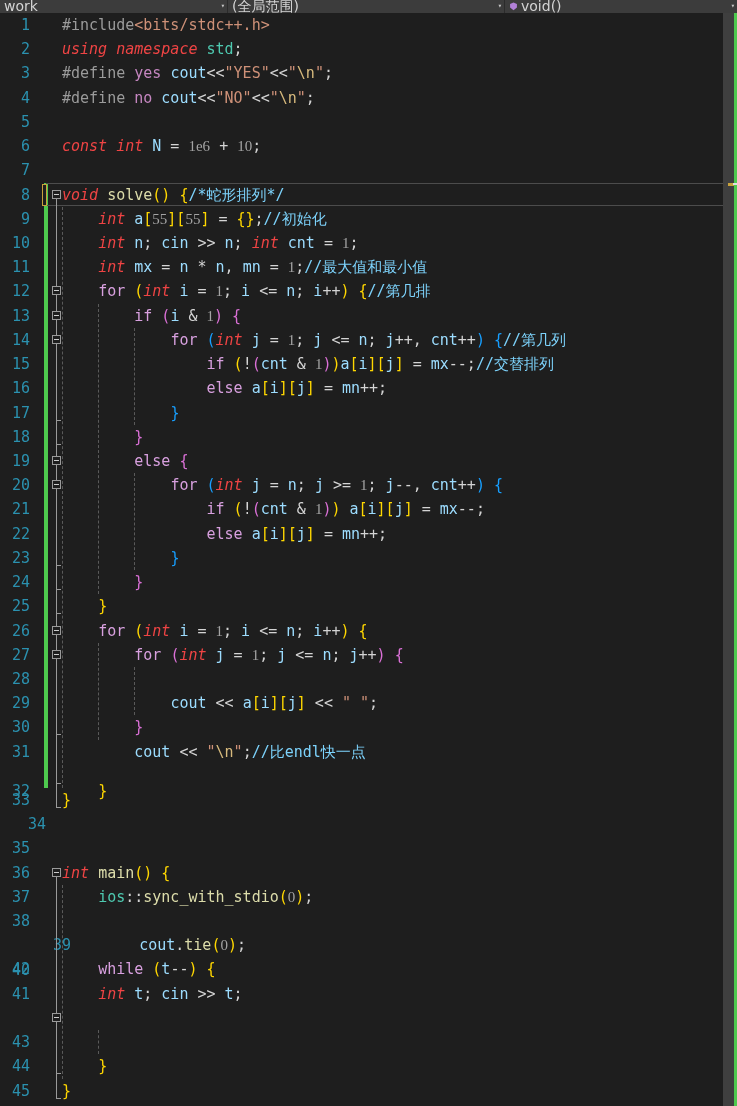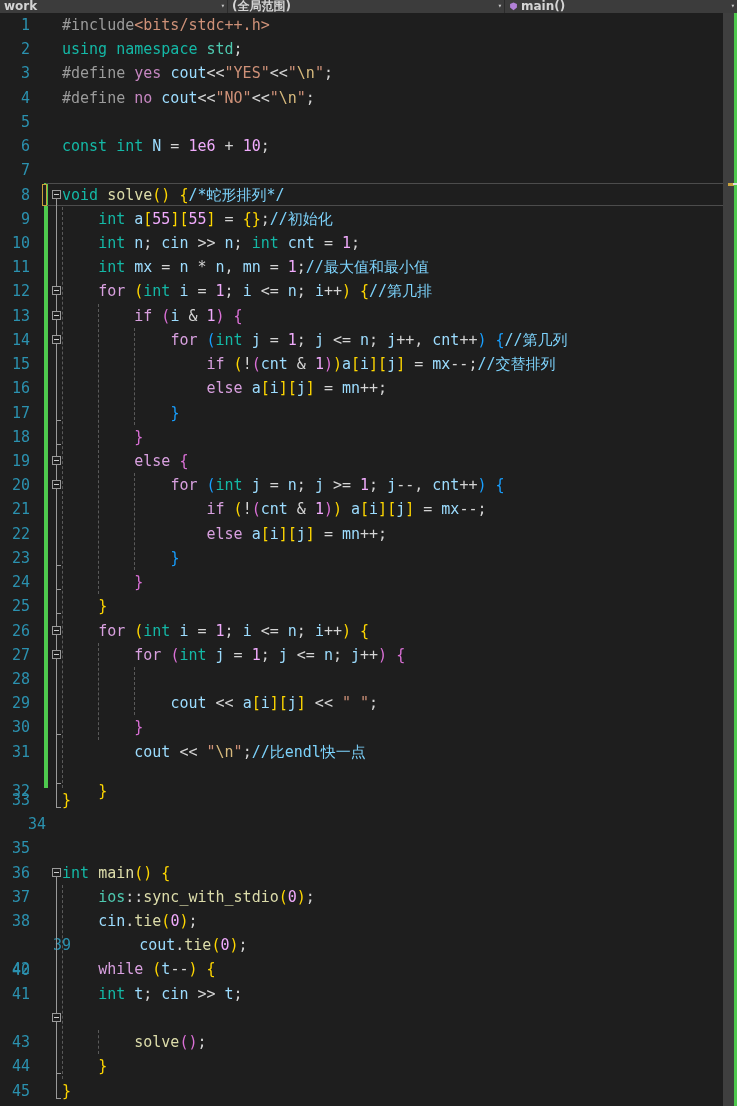--- a/index.html
+++ b/index.html
@@ -31,27 +31,26 @@
     box-sizing: border-box;
     padding: 0 2px 0 4px;
     overflow: hidden;
     position: relative;
   }
   #combo-project { width: 228px; }
   #combo-scope   { width: 277px; }
   #combo-symbol  { width: 232px; border-right: none; }
   .nav-combo .combo-label {
     font-family: "DejaVu Sans", sans-serif;
-    font-size: 12px;
+    font-size: 14px;
     color: #d4d4d4;
     line-height: 13px;
     white-space: nowrap;
     flex: 1 1 auto;
     overflow: hidden;
-    font-weight: bold;
   }
   .nav-combo .combo-arrow {
     font-size: 7px;
     color: #c8c8c8;
     line-height: 13px;
     flex: 0 0 auto;
     padding-left: 3px;
   }
   .sym-icon {
     flex: 0 0 auto;
@@ -145,28 +144,28 @@
     width: 5px; height: 1px;
     background: #9a9a9a;
   }
   .indentguide {
     position: absolute;
     width: 0;
     border-left: 1px dashed #5a5a5a;
   }
 
   
-  .kw   { color: #14b8a6; }   
+  .kw   { color: #ef4444; font-style: italic; }   
   .ctl  { color: #d8a0df; }   
   .pp   { color: #9b9b9b; }   
   .ppn  { color: #c586c0; }   
   .str  { color: #ce9178; }   
   .esc  { color: #d7ba7d; }   
   .cmt  { color: #7dd3fc; }   
-  .num  { color: #f0abfc; }   
+  .num  { color: #a3a3a3; font-family: Liberation Serif, serif; }   
   .fn   { color: #dcdcaa; }   
   .var  { color: #9cdcfe; }   
   .type { color: #4ec9b0; }   
   .op   { color: #d4d4d4; }   
   .brk1 { color: #ffd700; }
   .brk2 { color: #da70d6; }
   .brk3 { color: #179fff; }
   .incpath { color: #ce9178; }
 
   
@@ -213,21 +212,21 @@
 
   <div class="nav-combo" id="combo-scope">
     <span class="combo-label">(全局范围)</span>
     <span class="combo-arrow">▾</span>
   </div>
 
   <div class="nav-combo" id="combo-symbol">
     <svg class="sym-icon" viewBox="0 0 10 10">
       <path d="M5 0.6 L8.8 2.2 L8.8 6.0 L5 9.2 L1.2 6.0 L1.2 2.2 Z" fill="#b180d7"></path>
     </svg>
-    <span class="combo-label">main()</span>
+    <span class="combo-label">void()</span>
     <span class="combo-arrow">▾</span>
   </div>
 
 </div>
 
 <div id="editor">
   <div id="gutter-change" style="top: 169.54px; height: 605.5px;"></div>
   <div id="code-rows">
       <div class="row" style="top: 0px; position: absolute; left: 0px; width: 737px;"><span class="lineno">1</span><span class="code"><span class="pp">#include</span><span class="incpath">&lt;bits/stdc++.h&gt;</span></span></div>
       <div class="row" style="top: 24.22px; position: absolute; left: 0px; width: 737px;"><span class="lineno">2</span><span class="code"><span class="kw">using</span><span class="op"> </span><span class="kw">namespace</span><span class="op"> </span><span class="type">std</span><span class="op">;</span></span></div>
@@ -259,26 +258,26 @@
       <div class="row" style="top: 653.94px; position: absolute; left: 0px; width: 737px;"><span class="lineno">28</span><span class="code"></span></div>
       <div class="row" style="top: 678.16px; position: absolute; left: 0px; width: 737px;"><span class="lineno">29</span><span class="code"><span class="op">            </span><span class="var">cout</span><span class="op"> &lt;&lt; </span><span class="var">a</span><span class="brk1">[</span><span class="var">i</span><span class="brk1">]</span><span class="brk1">[</span><span class="var">j</span><span class="brk1">]</span><span class="op"> &lt;&lt; </span><span class="str">" "</span><span class="op">;</span></span></div>
       <div class="row" style="top: 702.38px; position: absolute; left: 0px; width: 737px;"><span class="lineno">30</span><span class="code"><span class="op">        </span><span class="brk2">}</span></span></div>
       <div class="row" style="top: 726.6px; position: absolute; left: 0px; width: 737px;"><span class="lineno">31</span><span class="code"><span class="op">        </span><span class="var">cout</span><span class="op"> &lt;&lt; </span><span class="str">"</span><span class="esc">\n</span><span class="str">"</span><span class="op">;</span><span class="cmt">//比endl快一点</span></span></div>
       <div class="row" style="top: 766px; position: absolute; left: 0px; width: 737px;"><span class="lineno">32</span><span class="code"><span class="op">    </span><span class="brk1">}</span></span></div>
       <div class="row" style="top: 775.04px; position: absolute; left: 0px; width: 737px;"><span class="lineno">33</span><span class="code"><span class="brk1">}</span></span></div>
       <div class="row" style="top: 799.26px; position: absolute; left: 16px; width: 737px;"><span class="lineno">34</span><span class="code"></span></div>
       <div class="row" style="top: 823.48px; position: absolute; left: 0px; width: 737px;"><span class="lineno">35</span><span class="code"></span></div>
       <div class="row" style="top: 847.7px; position: absolute; left: 0px; width: 737px;"><span class="lineno">36</span><span class="code"><span class="kw">int</span><span class="op"> </span><span class="fn">main</span><span class="brk1">()</span><span class="op"> </span><span class="brk1">{</span></span></div>
       <div class="row" style="top: 871.92px; position: absolute; left: 0px; width: 737px;"><span class="lineno">37</span><span class="code"><span class="op">    </span><span class="type">ios</span><span class="op">::</span><span class="fn">sync_with_stdio</span><span class="brk1">(</span><span class="num">0</span><span class="brk1">)</span><span class="op">;</span></span></div>
-      <div class="row" style="top: 896.14px; position: absolute; left: 0px; width: 737px;"><span class="lineno">38</span><span class="code"><span class="op">    </span><span class="var">cin</span><span class="op">.</span><span class="fn">tie</span><span class="brk1">(</span><span class="num">0</span><span class="brk1">)</span><span class="op">;</span></span></div>
+      <div class="row" style="top: 896.14px; position: absolute; left: 0px; width: 737px;"><span class="lineno">38</span></div>
       <div class="row" style="top: 920.36px; position: absolute; left: 0px; width: 737px; margin-left: 41px;"><span class="lineno">39</span><span class="code"><span class="op">    </span><span class="var">cout</span><span class="op">.</span><span class="fn">tie</span><span class="brk1">(</span><span class="num">0</span><span class="brk1">)</span><span class="op">;</span></span></div>
       <div class="row" style="top: 944.58px; position: absolute; left: 0px; width: 737px;"><span class="lineno">40</span><span class="code"></span></div>
       <div class="row" style="top: 968.8px; position: absolute; left: 0px; width: 737px;"><span class="lineno">41</span><span class="code"><span class="op">    </span><span class="kw">int</span><span class="op"> </span><span class="var">t</span><span class="op">; </span><span class="var">cin</span><span class="op"> &gt;&gt; </span><span class="var">t</span><span class="op">;</span></span></div>
       <div class="row" style="top: 944px; position: absolute; left: 0px; width: 710px;"><span class="lineno">42</span><span class="code"><span class="op">    </span><span class="ctl">while</span><span class="op"> </span><span class="brk1">(</span><span class="var">t</span><span class="op">--</span><span class="brk1">)</span><span class="op"> </span><span class="brk1">{</span></span></div>
-      <div class="row" style="top: 1017.24px; position: absolute; left: 0px; width: 737px;"><span class="lineno">43</span><span class="code"><span class="op">        </span><span class="fn">solve</span><span class="brk2">()</span><span class="op">;</span></span></div>
+      <div class="row" style="top: 1017.24px; position: absolute; left: 0px; width: 737px;"><span class="lineno">43</span></div>
       <div class="row" style="top: 1041.46px; position: absolute; left: 0px; width: 737px;"><span class="lineno">44</span><span class="code"><span class="op">    </span><span class="brk1">}</span></span></div>
       <div class="row" style="top: 1065.68px; position: absolute; left: 0px; width: 737px;"><span class="lineno">45</span><span class="code"><span class="brk1">}</span></span></div>
     </div>
 <div class="indentguide" style="left: 62px; top: 193.76px; height: 581.28px;"></div>
     <div class="indentguide" style="left: 98.08px; top: 290.64px; height: 290.64px;"></div>
     <div class="indentguide" style="left: 134.16px; top: 314.86px; height: 96.88px;"></div>
     <div class="indentguide" style="left: 134.16px; top: 460.18px; height: 96.88px;"></div>
     <div class="indentguide" style="left: 98.08px; top: 629.72px; height: 96.88px;"></div>
     <div class="indentguide" style="left: 134.16px; top: 653.94px; height: 48.44px;"></div>
     <div class="indentguide" style="left: 62px; top: 871.92px; height: 193.76px;"></div>

